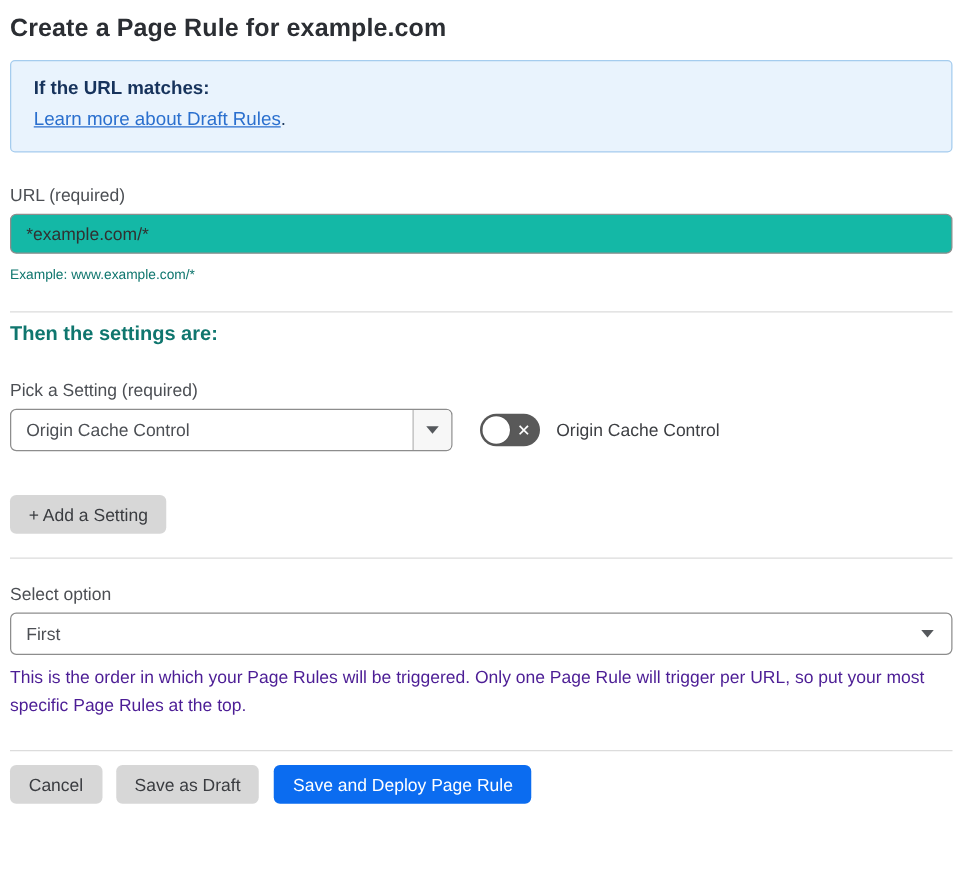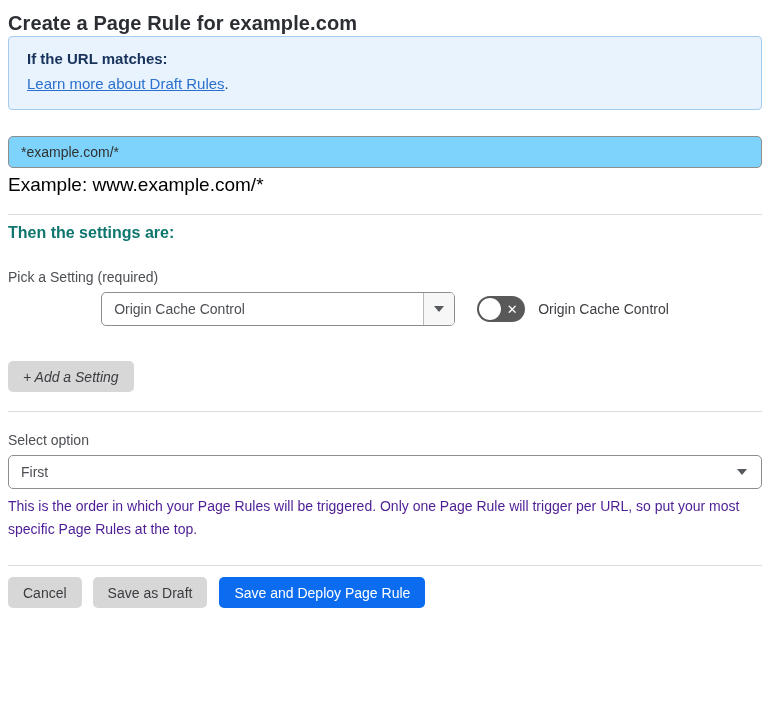--- a/index.html
+++ b/index.html
@@ -18,21 +18,21 @@
     flex-direction: column;
   }
   .page-title {
     font-size: 20px;
     line-height: 26px;
     font-weight: 700;
     color: #2b2e33;
     letter-spacing: 0.1px;
   }
   .info-box {
-    margin-top: 0;
+    margin-top: 12px;
     background: #e9f3fd;
     border: 1px solid #a5ccee;
     border-radius: 4px;
     padding: 10px 18px 13px 18px;
     font-size: 15px;
     line-height: 24px;
     color: #1e3a5f;
   }
   .info-heading { font-weight: 700; color: #17335c; }
   .info-body { margin-top: 1px; max-width: 720px; }
@@ -51,45 +51,44 @@
   }
   .text-input {
     width: 100%;
     height: 32px;
     border: 1px solid #8d8d8d;
     border-radius: 5px;
     padding: 0 12px;
     font-size: 14px;
     color: #313131;
     font-family: "Liberation Sans", "DejaVu Sans", sans-serif;
-    background: #7dd3fc;
+    background: #14b8a6;
     outline: none;
   }
   .helper-text {
     margin-top: 7px;
-    font-size: 19px;
+    font-size: 11px;
     line-height: 20px;
-    color: #000000;
+    color: #0f766e;
   }
   .divider {
     border: none;
     border-top: 1px solid #dcdcdc;
     margin: 19px 0 0 0;
   }
   .section-heading {
     font-size: 16px;
     line-height: 20px;
     font-weight: 700;
     color: #0f766e;
     margin-top: 8px;
   }
   .setting-row {
     display: flex;
     align-items: center;
-    justify-content: center;
   }
   .select {
     height: 34px;
     border: 1px solid #8d8d8d;
     border-radius: 5px;
     background: #ffffff;
     display: flex;
     align-items: stretch;
     cursor: pointer;
     overflow: hidden;
@@ -166,21 +165,21 @@
     padding: 0 15px;
     font-size: 14px;
     font-family: "Liberation Sans", "DejaVu Sans", sans-serif;
     cursor: pointer;
     display: inline-flex;
     align-items: center;
     justify-content: center;
   }
   .btn-gray { background: #d7d7d7; color: #3a3c40; }
   .btn-blue { background: #0b6cf0; color: #ffffff; }
-  .add-setting-btn { margin-top: 35px; align-self: flex-start; font-style: italic; }
+  .add-setting-btn { margin-top: 35px; align-self: flex-start; }
   .footer-row {
     margin-top: 11px;
     display: flex;
     align-items: center;
     gap: 11px;
   }
   .footer-row .btn-blue { margin-left: 1px; }
   .order-help {
     margin-top: 6px;
     font-size: 14px;
@@ -195,20 +194,21 @@
 <div class="page">
 
   <h1 class="page-title">Create a Page Rule for example.com</h1>
 
   <div class="info-box">
     <div class="info-heading">If the URL matches:</div>
     <div class="info-link-line"><a class="info-link">Learn more about Draft Rules</a><span>.</span></div>
   </div>
 
   <div class="field">
+    <div class="field-label">URL (required)</div>
     <input class="text-input" type="text" value="*example.com/*" style="">
     <div class="helper-text">Example: www.example.com/*</div>
   </div>
 
   <hr class="divider">
 
   <div class="section-heading">Then the settings are:</div>
 
   <div class="field" style="">
     <div class="field-label">Pick a Setting (required)</div>

